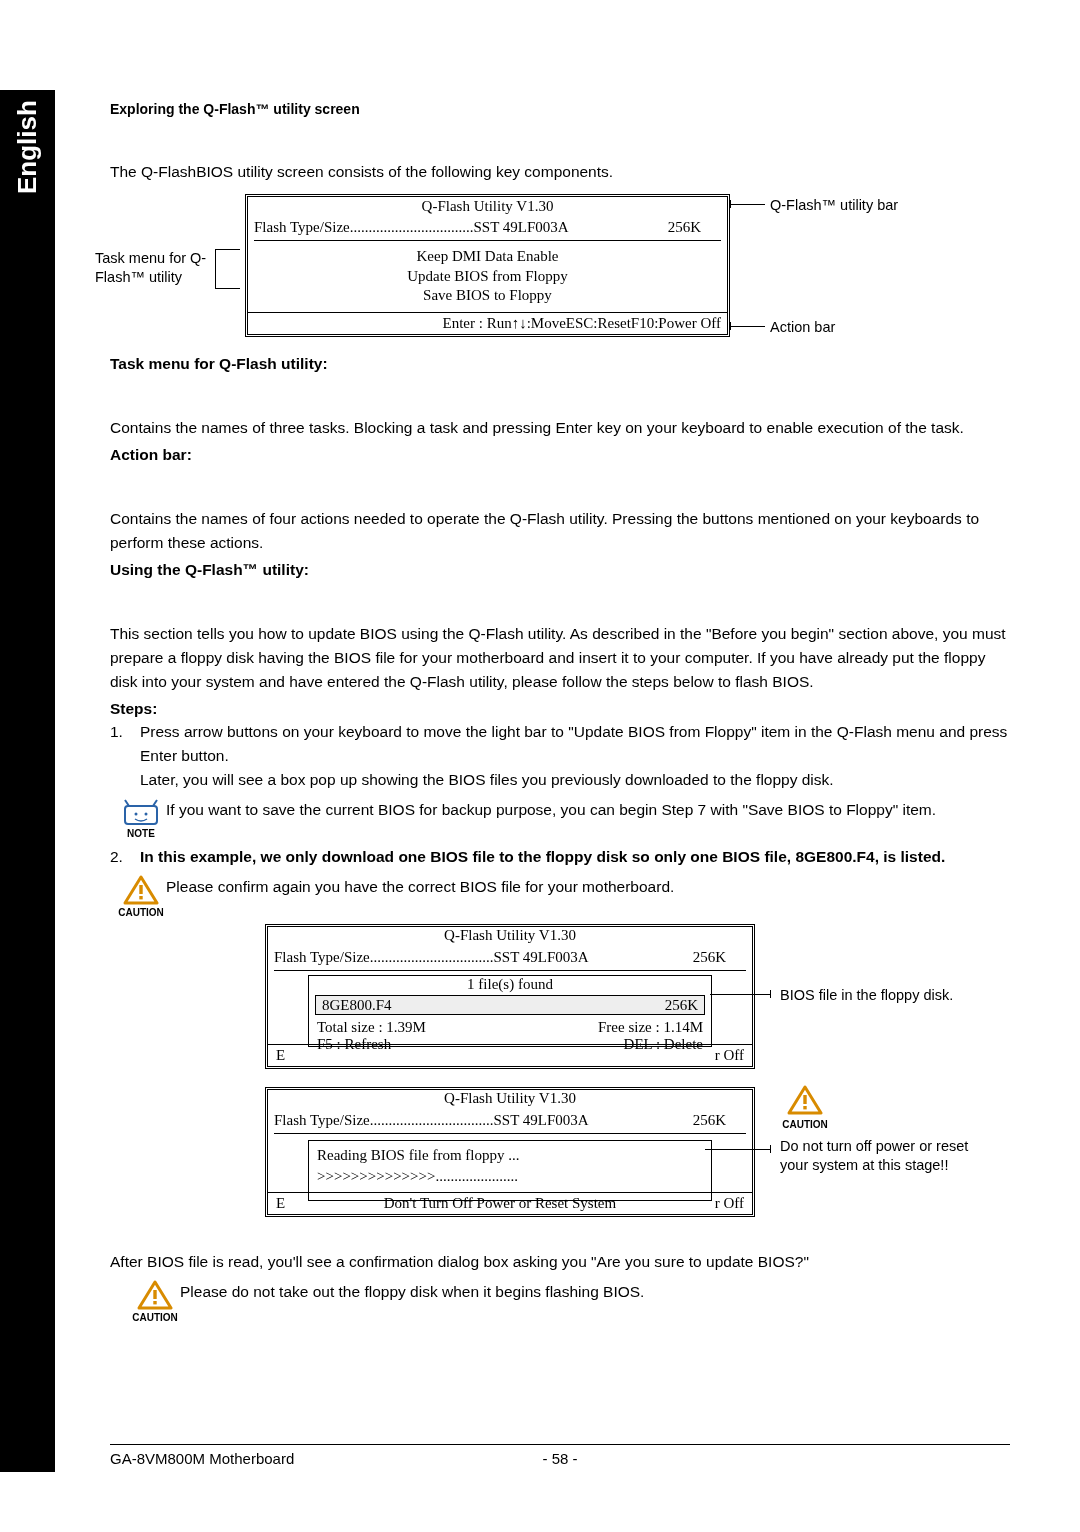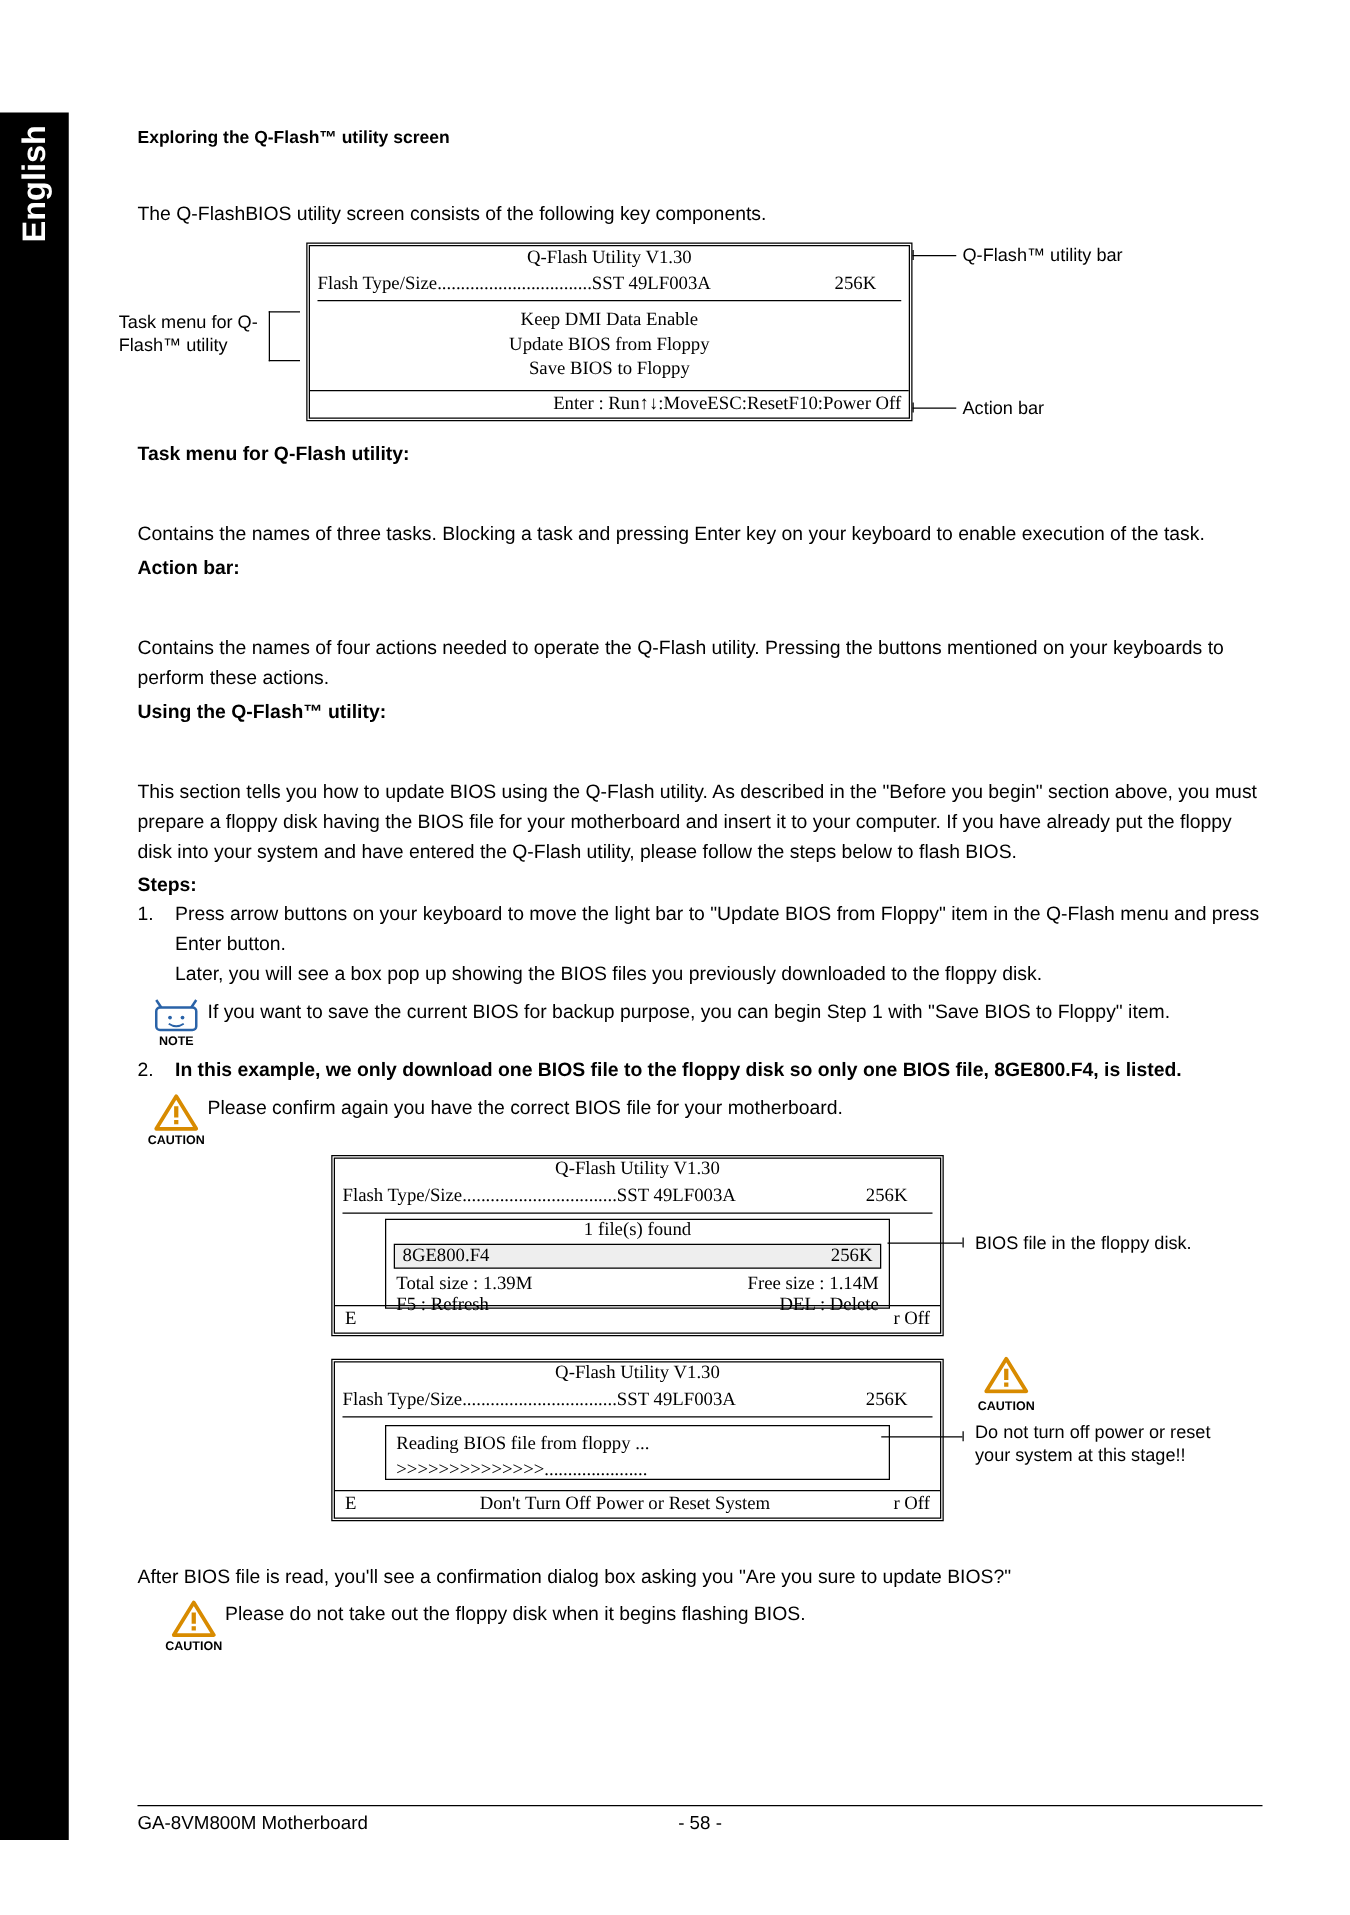--- a/index.html
+++ b/index.html
@@ -185,21 +185,21 @@
     display:flex; justify-content:space-between; padding:0 8px; align-items:center;
   }
   .diag3-wrap { position:relative; height:145px; margin-top:8px; }
   .diag3-outer {
     position:absolute; left:155px; top:0;
     width:490px; height:130px;
     border:3px double #000;
   }
   .diag3-inner {
     position:absolute; left:40px; right:40px; top:50px;
-    height:44px; border:1px solid #000;
+    height:61px; border:1px solid #000;
     font-family:"Times New Roman",serif; font-size:15px;
     padding:4px 8px; line-height:1.4;
   }
   
   .footer {
     position:absolute; left:110px; right:70px; bottom:65px;
     border-top:1.5px solid #000;
     padding-top:5px;
     font-size:15px;
     display:flex;
@@ -279,21 +279,21 @@
       <div class="note-icon">
         <svg width="36" height="28" viewBox="0 0 36 28">
           <rect x="2" y="8" width="32" height="18" rx="3" fill="none" stroke="#2a63a8" stroke-width="2"></rect>
           <circle cx="13" cy="16" r="1.5" fill="#2a63a8"></circle>
             <circle cx="23" cy="16" r="1.5" fill="#2a63a8"></circle>
           <path d="M12 21 Q18 25 24 21" fill="none" stroke="#2a63a8" stroke-width="1.5"></path>
           <path d="M6 8 L2 2 M30 8 L34 2" stroke="#2a63a8" stroke-width="2"></path>
         </svg>
         <span>NOTE</span>
       </div>
-      <div class="note-text">If you want to save the current BIOS for backup purpose, you can begin Step 1 with "Save BIOS to Floppy" item.</div>
+      <div class="note-text">If you want to save the current BIOS for backup purpose, you can begin Step 7 with "Save BIOS to Floppy" item.</div>
     </div>
 
     <div class="ol-item">
       <div class="ol-num">2.</div>
       <div class="ol-body">
         <div class="bold">In this example, we only download one BIOS file to the floppy disk so only one BIOS file, 8GE800.F4, is listed.</div>
       </div>
     </div>
 
     <div class="note-row">

